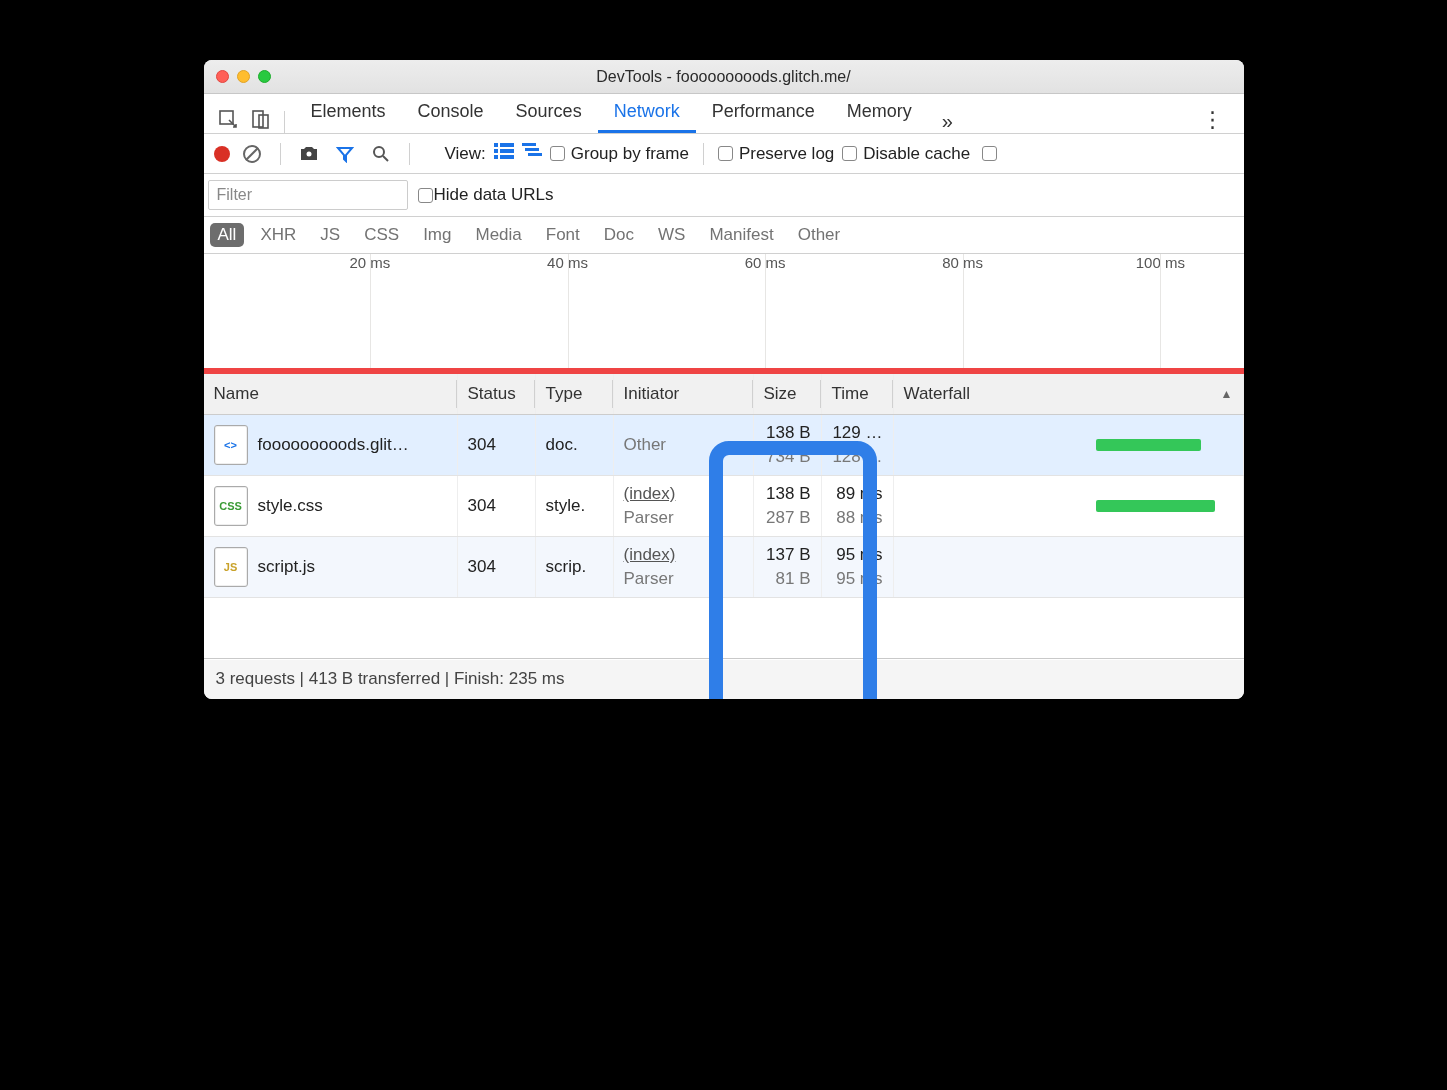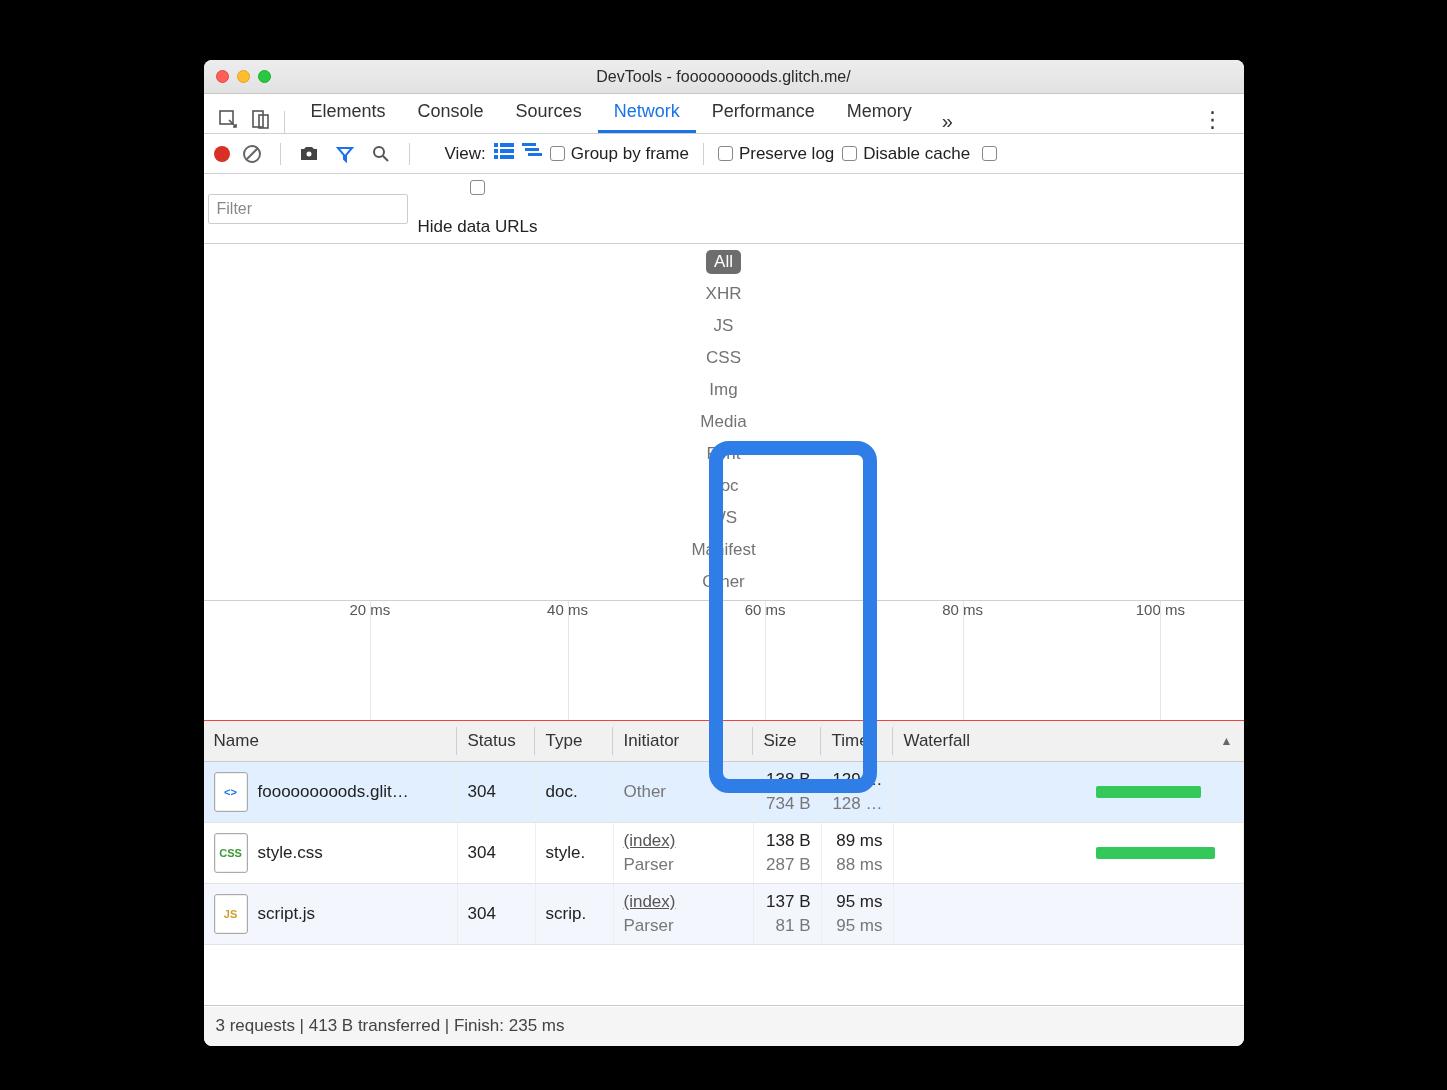--- a/index.html
+++ b/index.html
@@ -80,27 +80,27 @@
   
   .filter-row {
     display:flex; align-items:center; gap:10px; padding:6px 4px 6px 4px;
     border-bottom:1px solid #d0d0d0;
   }
   .filter-input {
     width:200px; height:30px; border:1px solid #ccc; border-radius:2px;
     font-size:16px; padding:0 8px; color:#333;
   }
   .filter-input::placeholder { color:#888; }
-  .hide-urls { display:flex; align-items:center; gap:22px; font-size:17px; color:#222;flex-direction:column;}
-  
-  .type-row { display:flex; gap:8px; padding:6px 6px; border-bottom:1px solid #d0d0d0; align-items:center;flex-direction:column;}
+  .hide-urls { display:flex; align-items:center; gap:1px; font-size:17px; color:#222;}
+  
+  .type-row { display:flex; gap:8px; padding:6px 6px; border-bottom:1px solid #d0d0d0; align-items:center;}
   .pill { font-size:17px; color:#737373; padding:2px 8px; border-radius:5px;}
   .pill.active { background:#6d6d6d; color:#fff;}
   
-  .timeline { height:120px; border-bottom:1px solid #ef4444; position:relative; background:#fff;}
+  .timeline { height:120px; border-bottom:6px solid #ef4444; position:relative; background:#fff;}
   .timeline-labels { position:relative; height:20px; font-size:15px; color:#555;}
   .tl-lbl { position:absolute; transform:translateX(-50%);}
   .tl-grid { position:absolute; top:0; bottom:0; width:1px; background:#e7e6e4;}
   
   .grid {
     display:flex; flex-direction:column;
   }
   .hdr-row, .data-row {
     display:flex;
     border-bottom:1px solid #e3e3e3;

